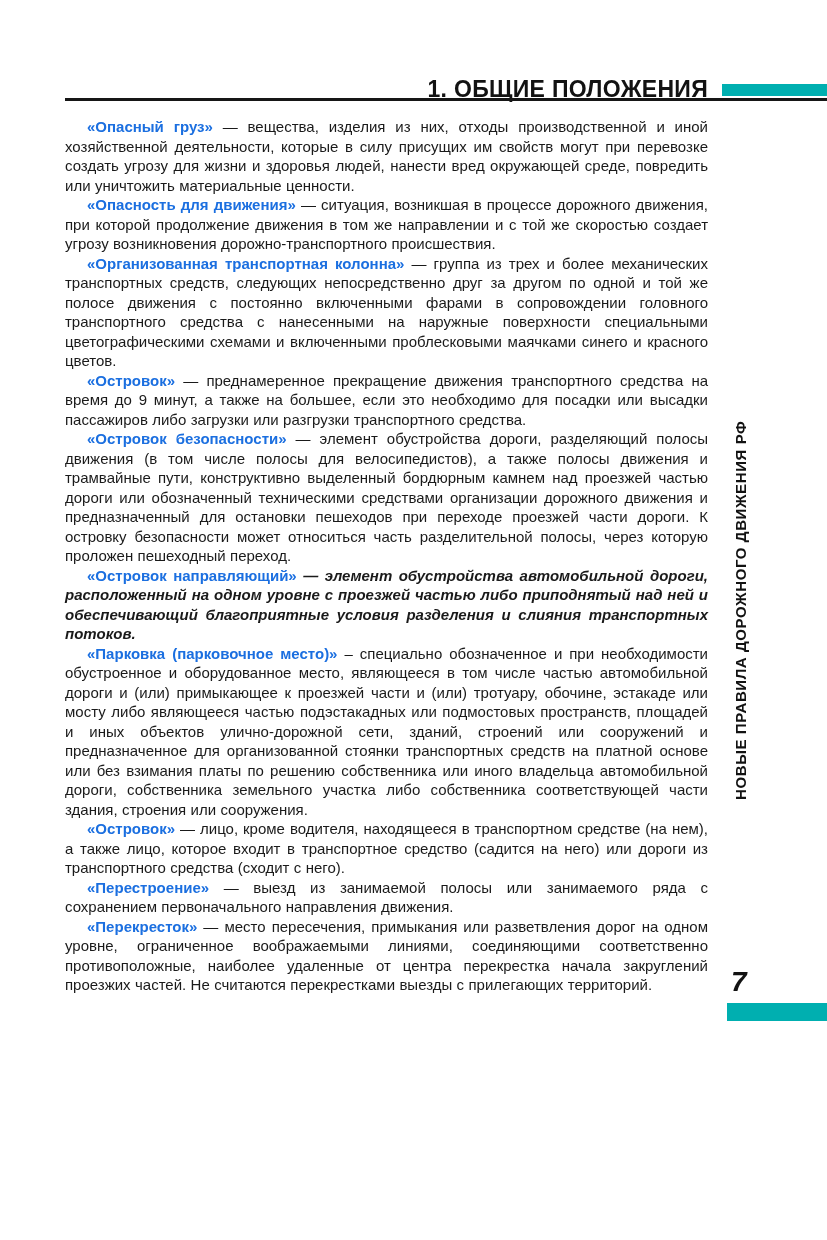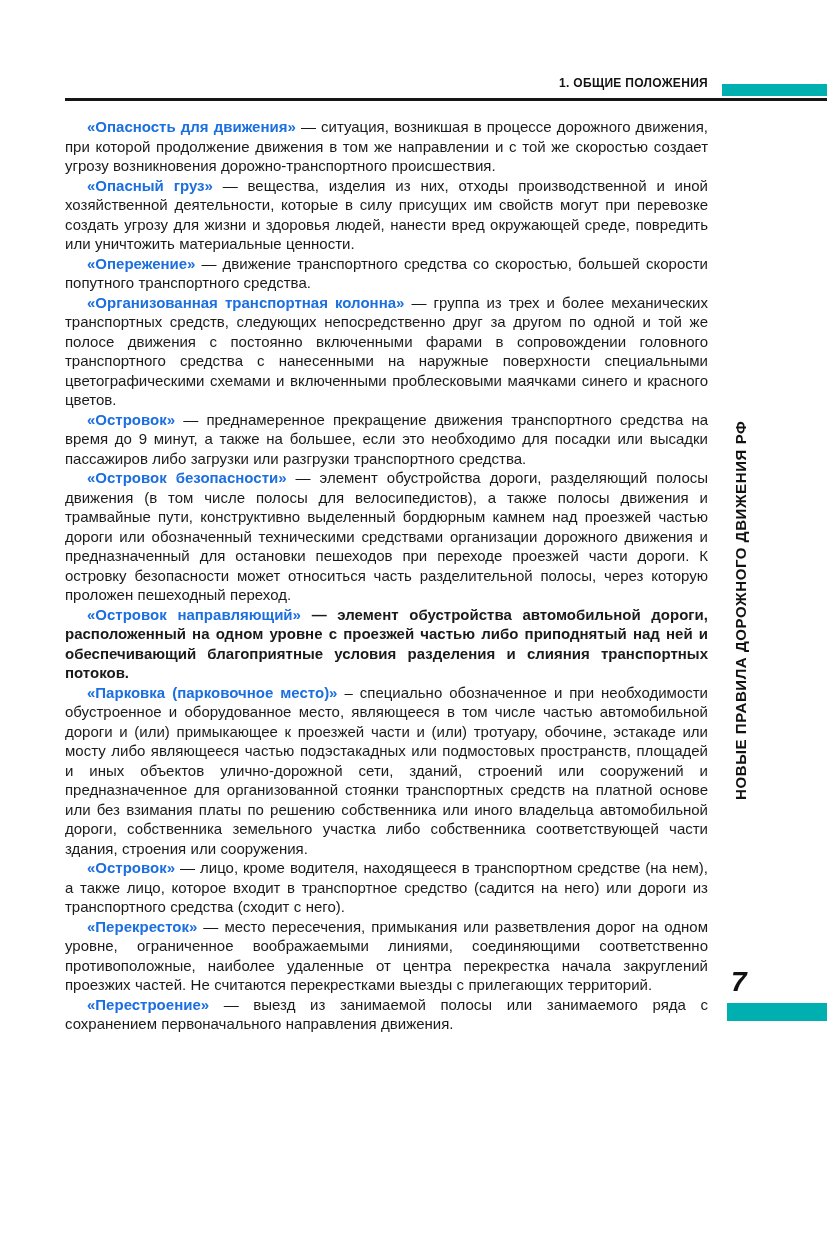--- a/index.html
+++ b/index.html
@@ -10,21 +10,21 @@
     background: #ffffff;
     font-family: "Liberation Sans", sans-serif;
     overflow: hidden;
   }
 
   
   .header-title {
     position: absolute;
     top: 76px;
     right: 119px;
-    font-size: 12px;
+    font-size: 23px;
     font-weight: bold;
     color: #121212;
     letter-spacing: 0.3px;
     white-space: nowrap;
     margin-left: 16px;
   }
   .header-accent-bar {
     position: absolute;
     left: 722px;
     top: 84px;
@@ -56,20 +56,21 @@
     line-height: 19.5px;
     color: #1a1a1a;
     word-spacing: 0.2px;
   }
   .content .term {
     color: #1B6FE0;
     font-weight: bold;
   }
   .content p.def.bold-def .body {
     font-weight: bold;
+    font-style: italic;
   }
 
   
   .vertical-title {
     position: absolute;
     left: 732px;
     top: 800px;
     transform: rotate(-90deg);
     transform-origin: left top;
     white-space: nowrap;
@@ -102,43 +103,42 @@
 <body>
 
 <div class="page">
 
   <div class="header-title">1. ОБЩИЕ ПОЛОЖЕНИЯ</div>
   <div class="header-accent-bar"></div>
   <div class="header-rule"></div>
 
   <div class="content">
 
+    <p class="def"><span class="term">«Опасный груз»</span> <span class="body">— вещества, изделия из них, отходы производственной и иной хозяйственной деятельности, которые в силу присущих им свойств могут при перевозке создать угрозу для жизни и здоровья людей, нанести вред окружающей среде, повредить или уничтожить материальные ценности.</span></p>
+
     <p class="def"><span class="term">«Опасность для движения»</span> <span class="body">— ситуация, возникшая в процессе дорожного движения, при которой продолжение движения в том же направлении и с той же скоростью создает угрозу возникновения дорожно-транспортного происшествия.</span></p>
 
-    <p class="def"><span class="term">«Опасный груз»</span> <span class="body">— вещества, изделия из них, отходы производственной и иной хозяйственной деятельности, которые в силу присущих им свойств могут при перевозке создать угрозу для жизни и здоровья людей, нанести вред окружающей среде, повредить или уничтожить материальные ценности.</span></p>
-
-    <p class="def"><span class="term">«Опережение»</span> <span class="body">— движение транспортного средства со скоростью, большей скорости попутного транспортного средства.</span></p>
 
 
 
     <p class="def"><span class="term">«Организованная транспортная колонна»</span> <span class="body">— группа из трех и более механических транспортных средств, следующих непосредственно друг за другом по одной и той же полосе движения с постоянно включенными фарами в сопровождении головного транспортного средства с нанесенными на наружные поверхности специальными цветографическими схемами и включенными проблесковыми маячками синего и красного цветов.</span></p>
 
     <p class="def"><span class="term">«Островок»</span> <span class="body">— преднамеренное прекращение движения транспортного средства на время до 9 минут, а также на большее, если это необходимо для посадки или высадки пассажиров либо загрузки или разгрузки транспортного средства.</span></p>
 
     <p class="def"><span class="term">«Островок безопасности»</span> <span class="body">— элемент обустройства дороги, разделяющий полосы движения (в том числе полосы для велосипедистов), а также полосы движения и трамвайные пути, конструктивно выделенный бордюрным камнем над проезжей частью дороги или обозначенный техническими средствами организации дорожного движения и предназначенный для остановки пешеходов при переходе проезжей части дороги. К островку безопасности может относиться часть разделительной полосы, через которую проложен пешеходный переход.</span></p>
 
     <p class="def bold-def"><span class="term">«Островок направляющий»</span> <span class="body">— элемент обустройства автомобильной дороги, расположенный на одном уровне с проезжей частью либо приподнятый над ней и обеспечивающий благоприятные условия разделения и слияния транспортных потоков.</span></p>
 
     <p class="def"><span class="term">«Парковка (парковочное место)»</span> <span class="body">– специально обозначенное и при необходимости обустроенное и оборудованное место, являющееся в том числе частью автомобильной дороги и (или) примыкающее к проезжей части и (или) тротуару, обочине, эстакаде или мосту либо являющееся частью подэстакадных или подмостовых пространств, площадей и иных объектов улично-дорожной сети, зданий, строений или сооружений и предназначенное для организованной стоянки транспортных средств на платной основе или без взимания платы по решению собственника или иного владельца автомобильной дороги, собственника земельного участка либо собственника соответствующей части здания, строения или сооружения.</span></p>
 
     <p class="def"><span class="term">«Островок»</span> <span class="body">— лицо, кроме водителя, находящееся в транспортном средстве (на нем), а также лицо, которое входит в транспортное средство (садится на него) или дороги из транспортного средства (сходит с него).</span></p>
 
+    <p class="def"><span class="term">«Перестроение»</span> <span class="body">— выезд из занимаемой полосы или занимаемого ряда с сохранением первоначального направления движения.</span></p>
+
     <p class="def"><span class="term">«Перекресток»</span> <span class="body">— место пересечения, примыкания или разветвления дорог на одном уровне, ограниченное воображаемыми линиями, соединяющими соответственно противоположные, наиболее удаленные от центра перекрестка начала закруглений проезжих частей. Не считаются перекрестками выезды с прилегающих территорий.</span></p>
-
-    <p class="def"><span class="term">«Перестроение»</span> <span class="body">— выезд из занимаемой полосы или занимаемого ряда с сохранением первоначального направления движения.</span></p>
 
   </div>
 
   <div class="vertical-title">НОВЫЕ ПРАВИЛА ДОРОЖНОГО ДВИЖЕНИЯ РФ</div>
 
   <div class="page-number">7</div>
   <div class="bottom-accent-bar"></div>
 
 </div>
 

